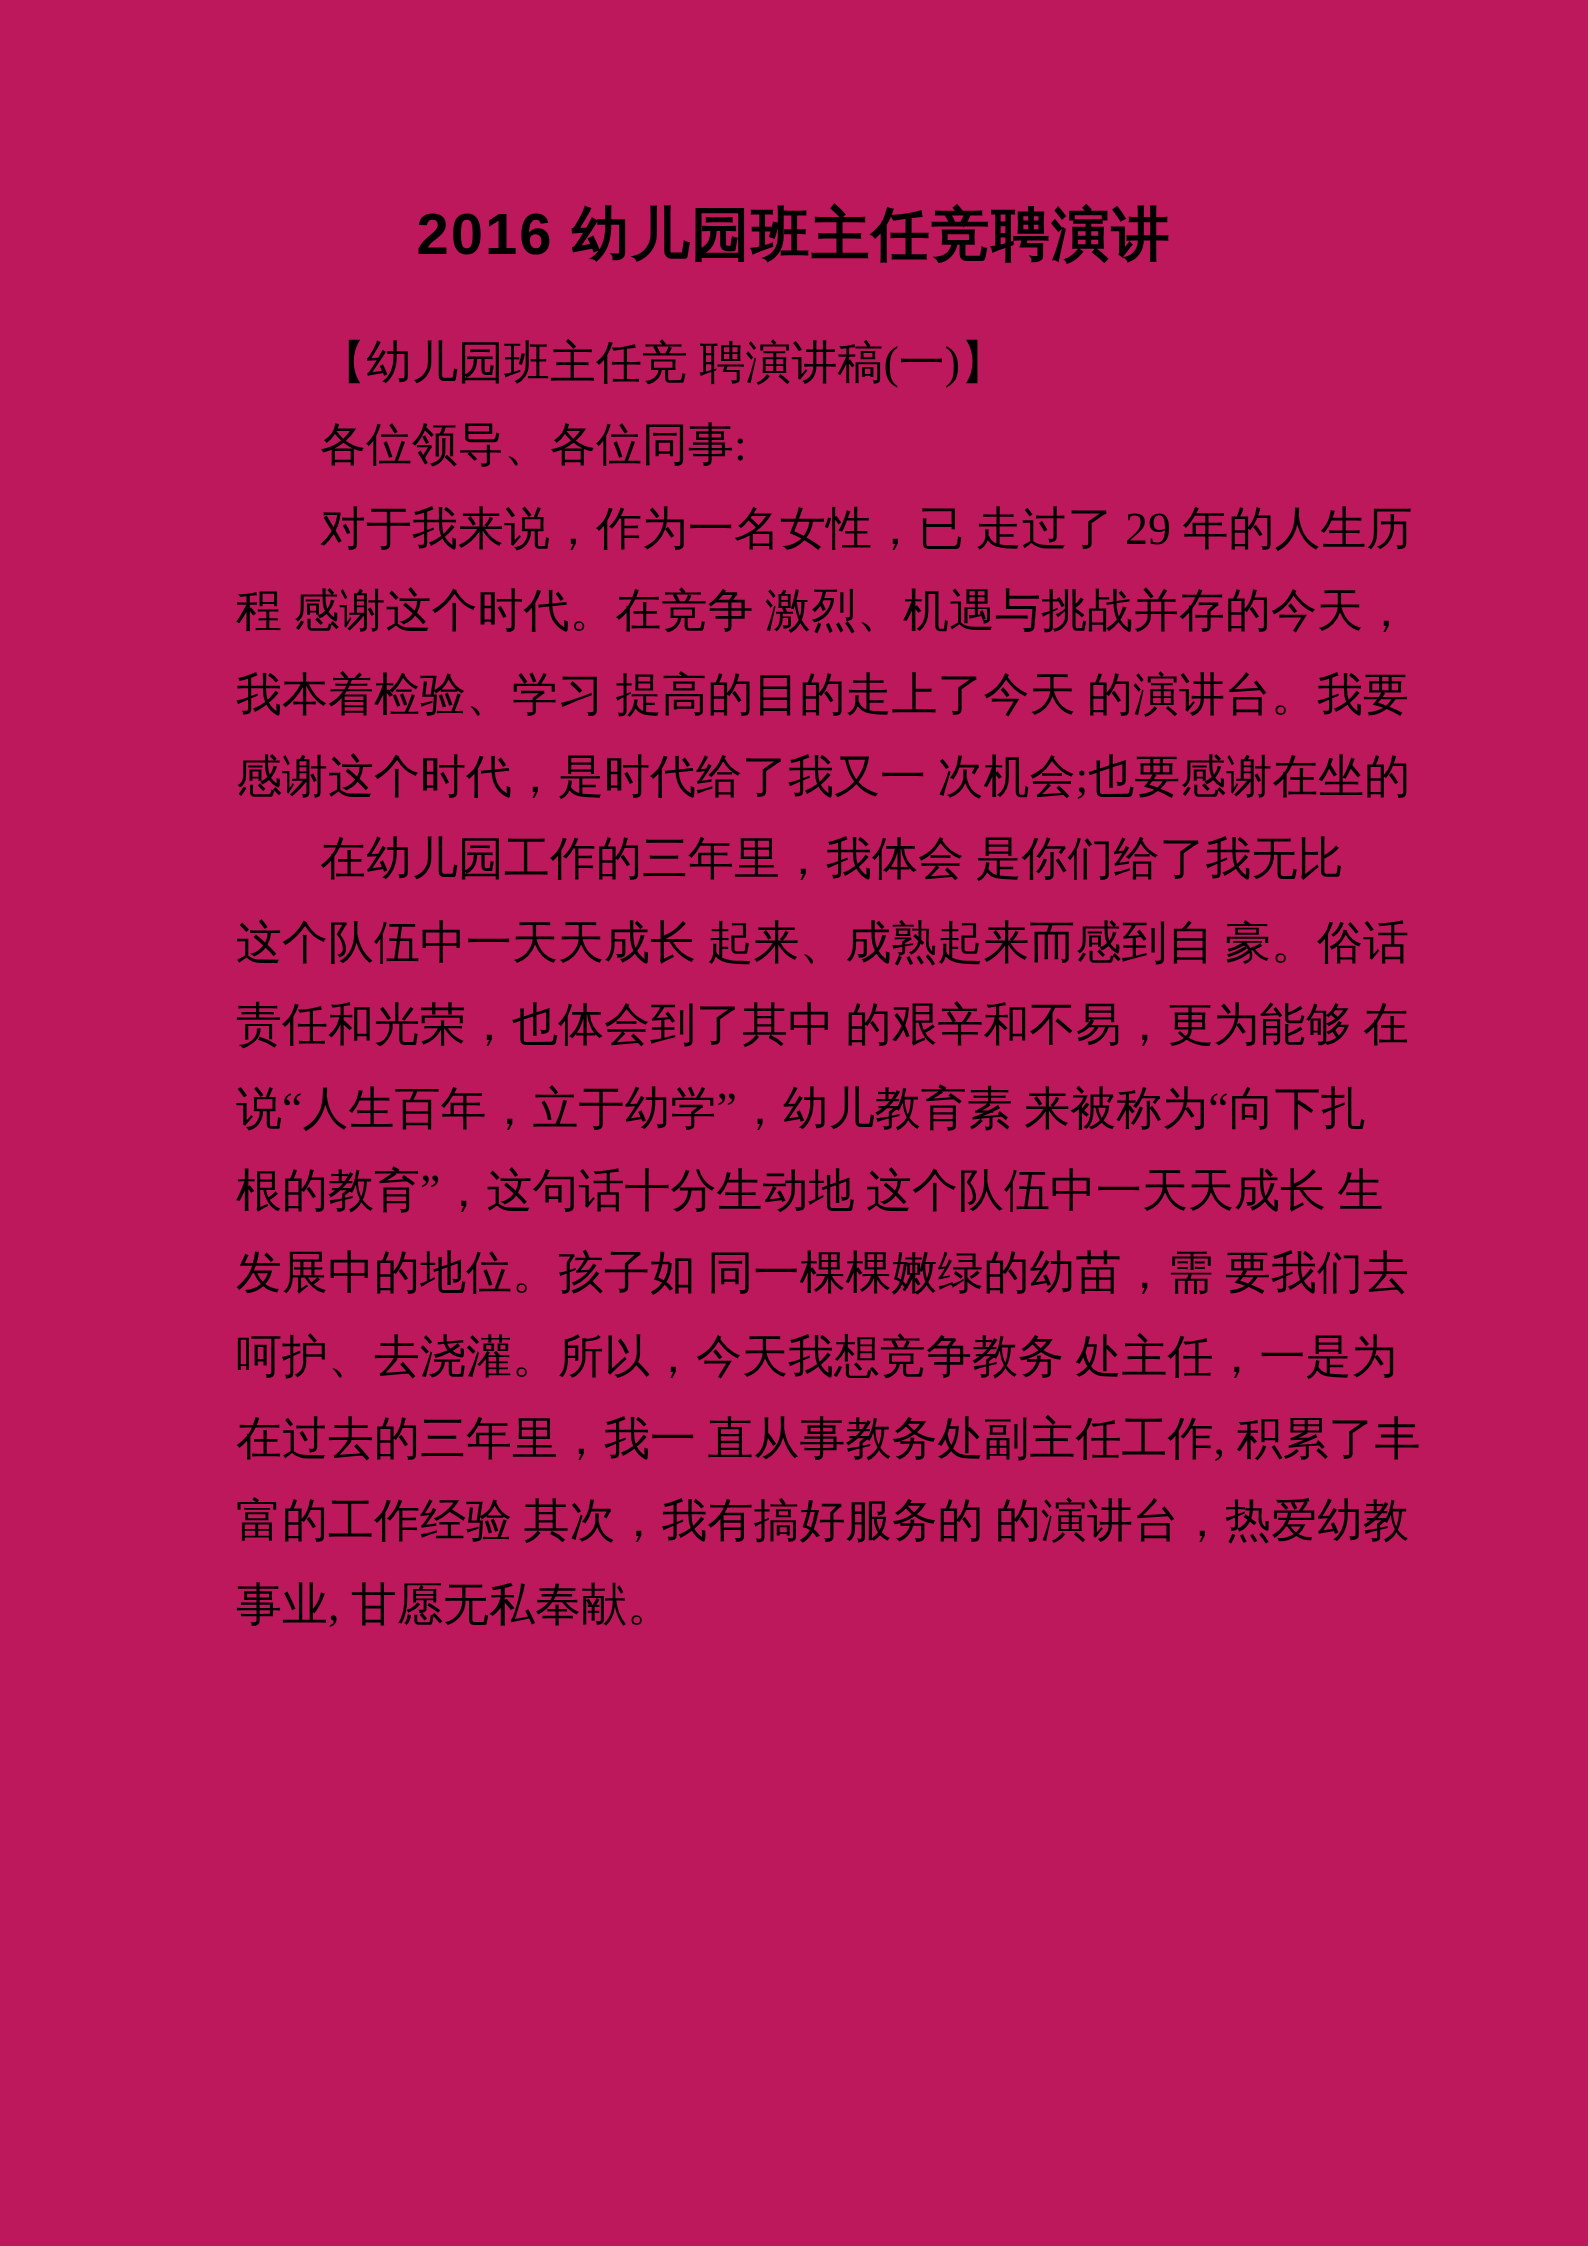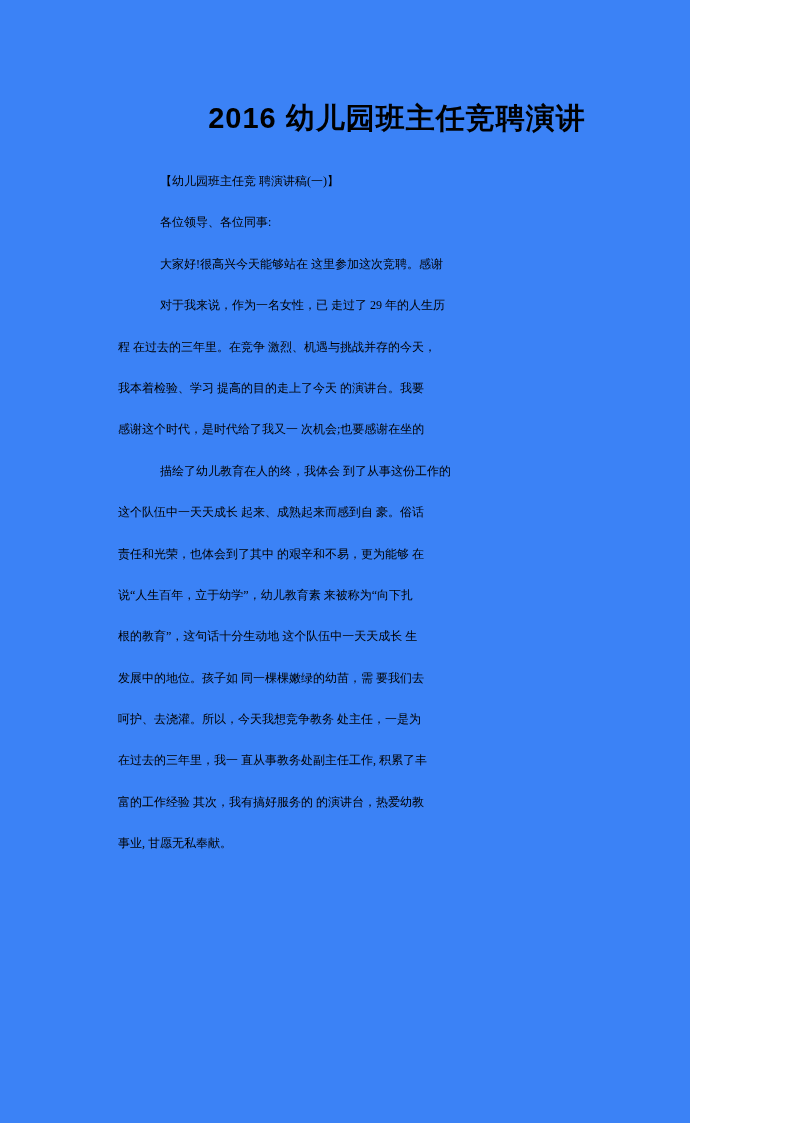--- a/index.html
+++ b/index.html
@@ -2,23 +2,23 @@
 <html><head>
 <meta charset="utf-8">
 <style>
   html, body {
     margin: 0;
     padding: 0;
     background: #ffffff;
   }
   .page {
     position: relative;
-    width: 690px;
+    width: 794px;
     height: 1123px;
-    background: #3b82f6;
+    background: #be185d;
     color: #000000;
     overflow: hidden;
     font-family: "Liberation Serif", "DejaVu Serif", serif;
   }
   .doc-title {
     position: absolute;
     top: 100px;
     left: 0;
     width: 794px;
     margin: 0;
@@ -28,21 +28,21 @@
     font-size: 29px;
     line-height: 36px;
     letter-spacing: 1px;
     color: #000000;
   }
   .doc-body {
     position: absolute;
     top: 161px;
     left: 118px;
     width: 560px;
-    font-size: 12px;
+    font-size: 23px;
     line-height: 41.4px;
     color: #000000;
   }
   .para {
     margin: 0;
     padding: 0;
   }
   .line {
     white-space: pre;
     height: 41.4px;
@@ -62,32 +62,31 @@
 
     <div class="para">
       <div class="line indent">【幼儿园班主任竞 聘演讲稿(一)】</div>
     </div>
 
     <div class="para">
       <div class="line indent">各位领导、各位同事:</div>
     </div>
 
     <div class="para">
-      <div class="line indent">大家好!很高兴今天能够站在 这里参加这次竞聘。感谢</div>
     </div>
 
     <div class="para">
       <div class="line indent">对于我来说，作为一名女性，已 走过了 29 年的人生历</div>
-      <div class="line">程 在过去的三年里。在竞争 激烈、机遇与挑战并存的今天，</div>
+      <div class="line">程 感谢这个时代。在竞争 激烈、机遇与挑战并存的今天，</div>
       <div class="line">我本着检验、学习 提高的目的走上了今天 的演讲台。我要</div>
       <div class="line">感谢这个时代，是时代给了我又一 次机会;也要感谢在坐的</div>
     </div>
 
     <div class="para">
-      <div class="line indent">描绘了幼儿教育在人的终，我体会 到了从事这份工作的</div>
+      <div class="line indent">在幼儿园工作的三年里，我体会 是你们给了我无比</div>
       <div class="line">这个队伍中一天天成长 起来、成熟起来而感到自 豪。俗话</div>
       <div class="line">责任和光荣，也体会到了其中 的艰辛和不易，更为能够 在</div>
       <div class="line">说“人生百年，立于幼学”，幼儿教育素 来被称为“向下扎</div>
       <div class="line">根的教育”，这句话十分生动地 这个队伍中一天天成长 生</div>
       <div class="line">发展中的地位。孩子如 同一棵棵嫩绿的幼苗，需 要我们去</div>
       <div class="line">呵护、去浇灌。所以，今天我想竞争教务 处主任，一是为</div>
     </div>
 
     <div class="para">
       <div class="line">在过去的三年里，我一 直从事教务处副主任工作, 积累了丰</div>

